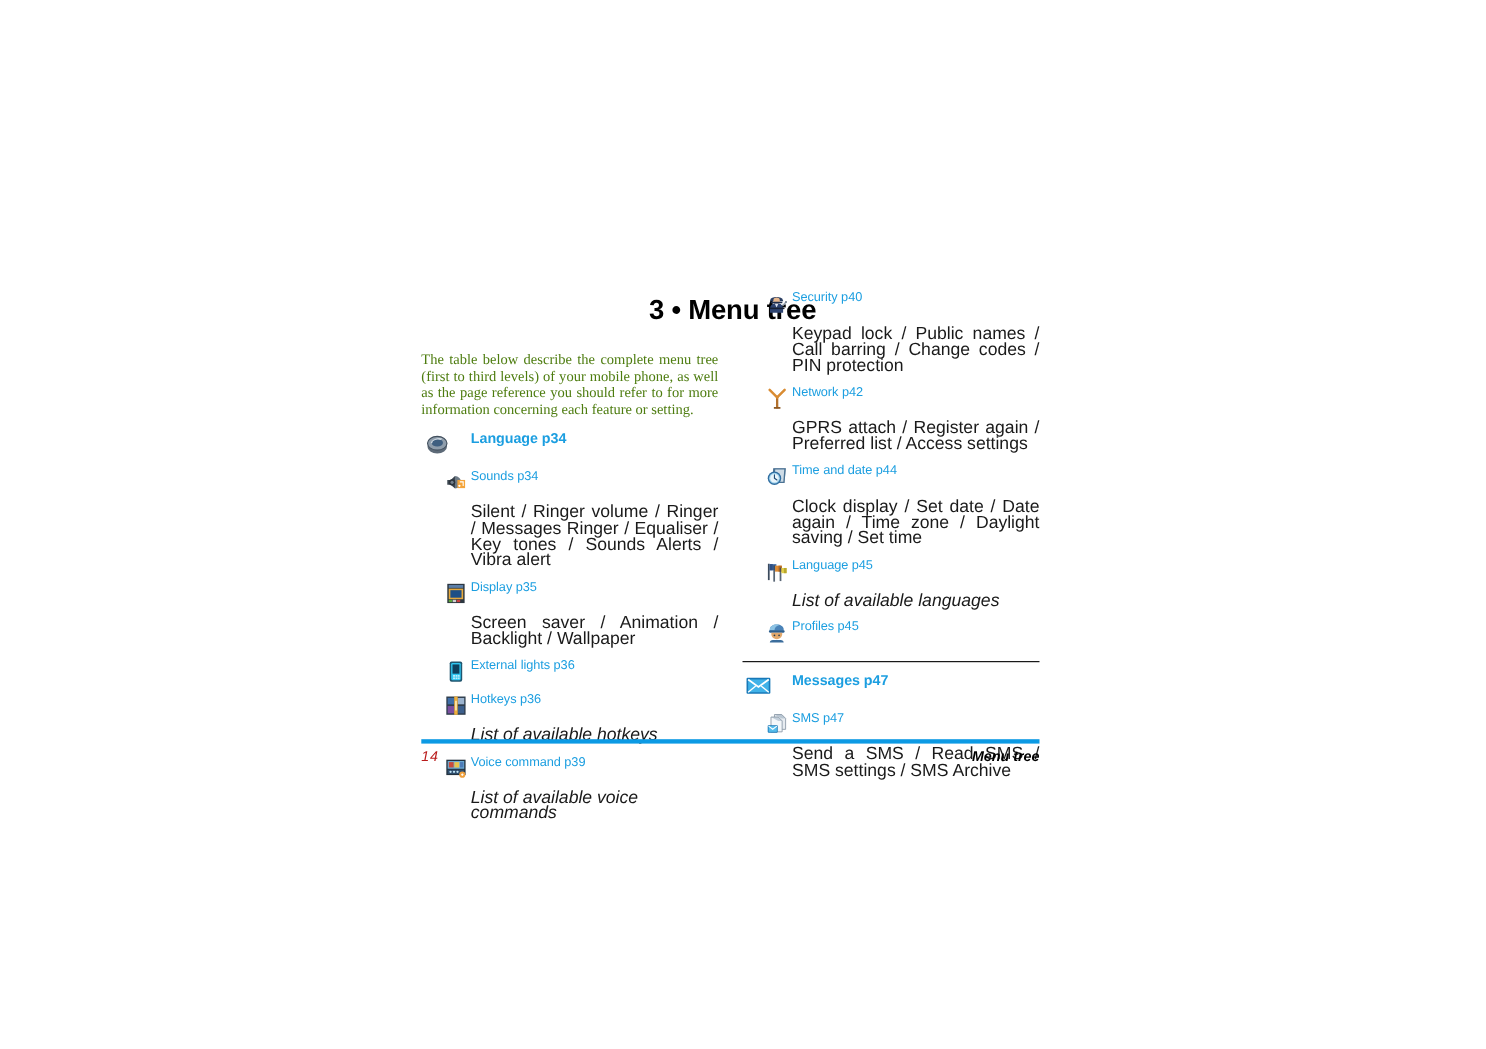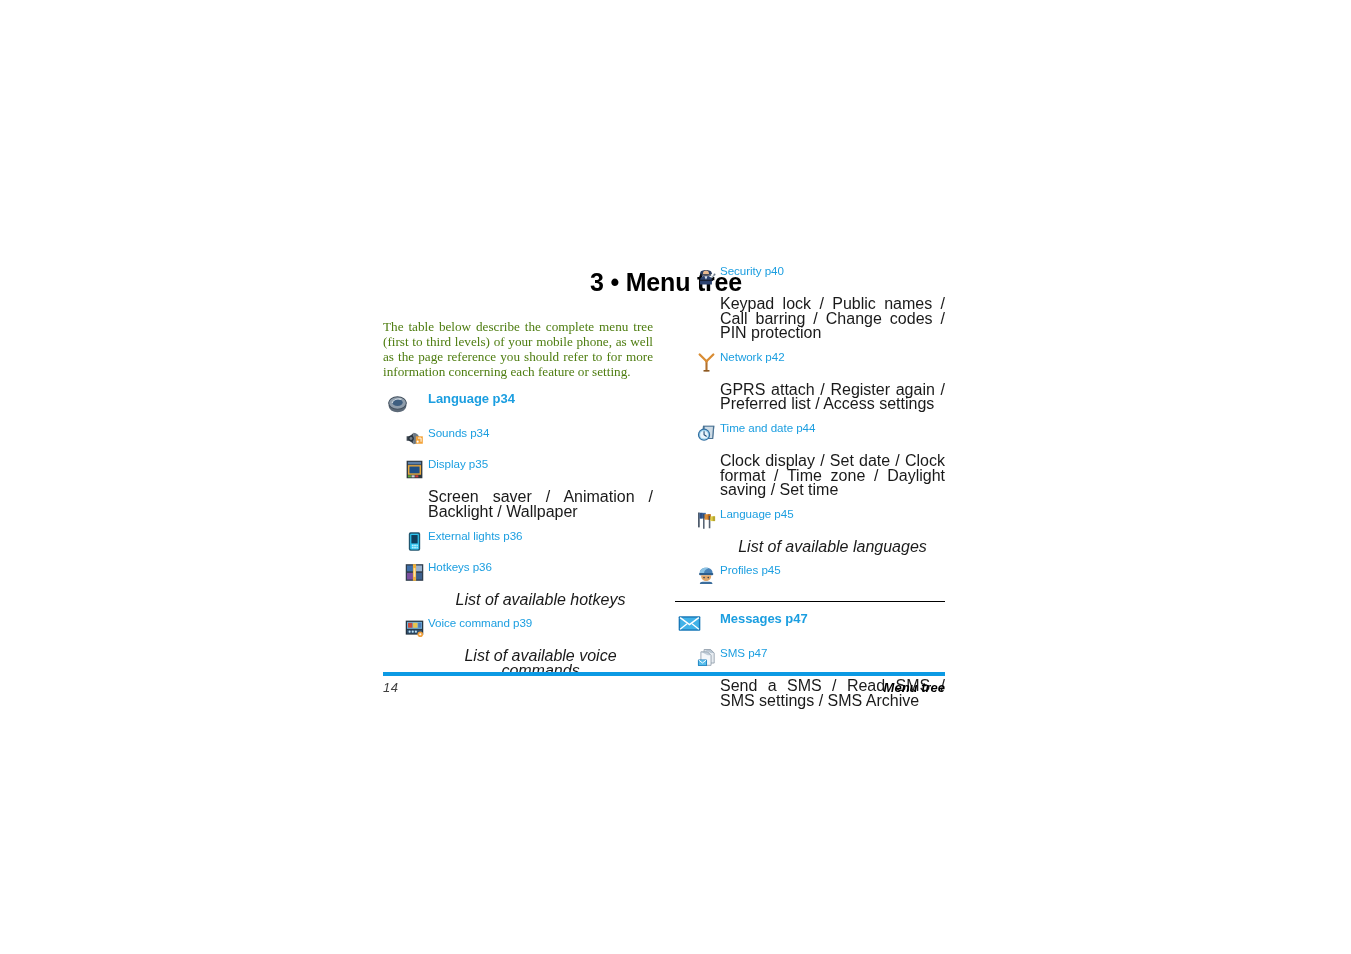--- a/index.html
+++ b/index.html
@@ -105,21 +105,21 @@
     font-family: Liberation Sans, sans-serif;
     font-size: 16px;
     line-height: 14.6px;
     color: #1a1a1a;
     text-align: justify;
     display: block;
     margin-top: 19px;
   }
   .desc.ital {
     font-style: italic;
-    text-align: center;
+    text-align: left;
   }
 
   
   .group-rule {
     border-top: 1.6px solid #000000;
     margin: 16px 0 9px 0;
     width: 270px;
   }
 
   
@@ -137,21 +137,21 @@
   #footer .row {
     display: flex;
     justify-content: space-between;
     align-items: baseline;
     margin-top: 4px;
     font-family: "Liberation Sans", sans-serif;
   }
   .pagenum {
     font-size: 13px;
     font-style: italic;
-    color: #404040;
+    color: #b91c1c;
     letter-spacing: 0.6px;
   }
   .footnote {
     font-size: 13px;
     font-style: italic;
     font-weight: bold;
     color: #000;
   }
 </style>
 </head>
@@ -186,20 +186,21 @@
       <path d="M3 9.5h3.5L11 5.5v13L6.5 14.5H3z" fill="#3c4650"></path>
       <path d="M11 5.5v13a6 6 0 0 0 0-13z" fill="#6c7985"></path>
       <circle cx="8" cy="12" r="3.3" fill="#2b343d"></circle>
       <circle cx="8" cy="12" r="1.6" fill="#737f8b"></circle>
       <rect x="13.5" y="9.5" width="8" height="8.5" fill="#f4a43a"></rect>
       <path d="M16 11.5h3.5v4.2" stroke="#fff" stroke-width="1.1" fill="none"></path>
       <circle cx="15.6" cy="15.6" r="1.2" fill="#fff"></circle>
     </svg>
               </span>
               <span class="ttl">Sounds p34</span>
+              <span class="desc">Silent / Ringer volume / Ringer / Messages Ringer / Equaliser / Key tones / Sounds Alerts / Vibra alert</span>
             </div>
             <div class="entry lvl2">
               <span class="ico">
                 <svg viewBox="0 0 24 24">
       <rect x="3" y="2" width="18" height="20" fill="#2c3740"></rect>
       <rect x="4.5" y="3.2" width="15" height="3" fill="#5c7fa8"></rect>
       <rect x="4.5" y="7" width="15" height="11" fill="#e7a93d"></rect>
       <rect x="6.2" y="8.6" width="11.6" height="7.8" fill="#1e4f86"></rect>
       <rect x="4.5" y="18.6" width="3.6" height="2.4" fill="#5fa839"></rect>
       <rect x="8.6" y="18.6" width="3.6" height="2.4" fill="#cfcfcf"></rect>
@@ -298,21 +299,21 @@
       <path d="M8 3h13l-1.4 15.4H6.6z" fill="#3a5f84"></path>
       <path d="M8 3h13l-1.4 15.4H6.6z" fill="#56809f" opacity="0.6"></path>
       <path d="M10 4.4h9.4l-1 12.6h-9.4z" fill="#cfdce6"></path>
       <circle cx="9.2" cy="13.4" r="7" fill="#2f6da0"></circle>
       <circle cx="9.2" cy="13.4" r="5.6" fill="#9fd2ec"></circle>
       <circle cx="9.2" cy="13.4" r="4.4" fill="#e8f4fb"></circle>
       <path d="M9.2 9.8v3.6l2.6 1.8" stroke="#1c4a73" stroke-width="1.2" fill="none" stroke-linecap="round"></path>
     </svg>
               </span>
               <span class="ttl">Time and date p44</span>
-              <span class="desc">Clock display / Set date / Clock format / Time zone / Daylight saving / Set time</span>
+              <span class="desc">Clock display / Set date / Date again / Time zone / Daylight saving / Set time</span>
             </div>
             <div class="entry lvl2">
               <span class="ico">
                 <svg viewBox="0 0 24 24">
       <rect x="2.4" y="4" width="1.8" height="17" fill="#3b4a5c"></rect>
       <rect x="4.2" y="4.4" width="7" height="6.4" fill="#3f6fae"></rect>
       <rect x="4.2" y="4.4" width="3.2" height="6.4" fill="#2f4f82"></rect>
       <rect x="8" y="5.6" width="1.8" height="17" fill="#3b4a5c" opacity="0.85"></rect>
       <rect x="9.8" y="6" width="7" height="6.2" fill="#dd8b33"></rect>
       <rect x="13.4" y="6" width="3.4" height="6.2" fill="#b96d22"></rect>

